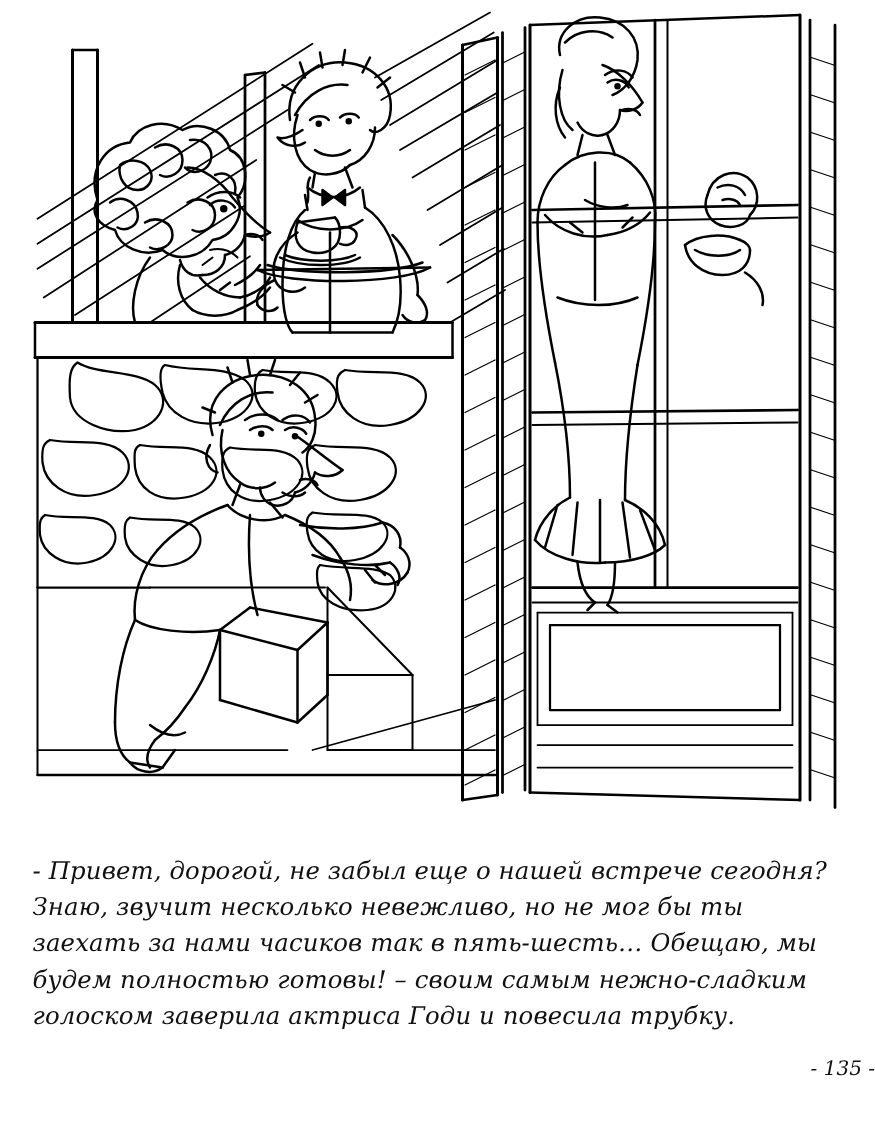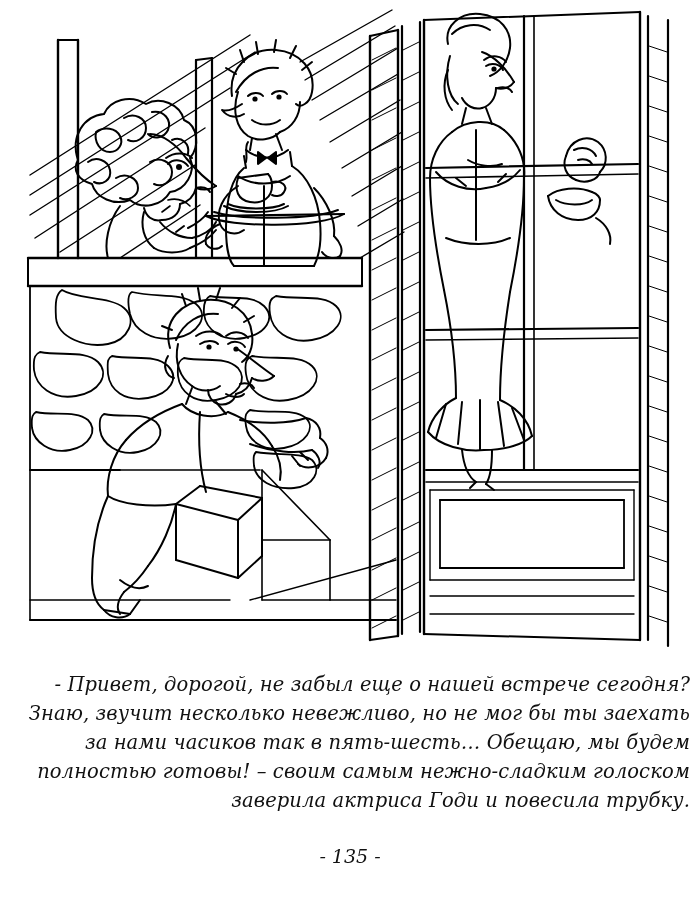--- a/index.html
+++ b/index.html
@@ -38,32 +38,31 @@
     top: 666px;
     width: 684px;
     font-family: "DejaVu Serif", serif;
     font-style: italic;
     font-size: 19.5px;
     line-height: 29px;
     color: #111111;
     letter-spacing: 0.1px;
   }
   .caption p {
-    margin: 4px;
-    text-align: right;
+    margin: 16px;
   }
   .page-number {
     position: absolute;
     left: 0;
     top: 845px;
     width: 700px;
-    text-align: center;
+    text-align: right;
     font-family: "DejaVu Serif", serif;
     font-style: italic;
-    font-size: 19px;
+    font-size: 16px;
     color: #111111;
   }
 </style>
 </head>
 <body>
 
 <div class="page">
 
   <div class="illustration">
     <svg width="700" height="660" viewBox="0 0 700 660" xmlns="http://www.w3.org/2000/svg">

